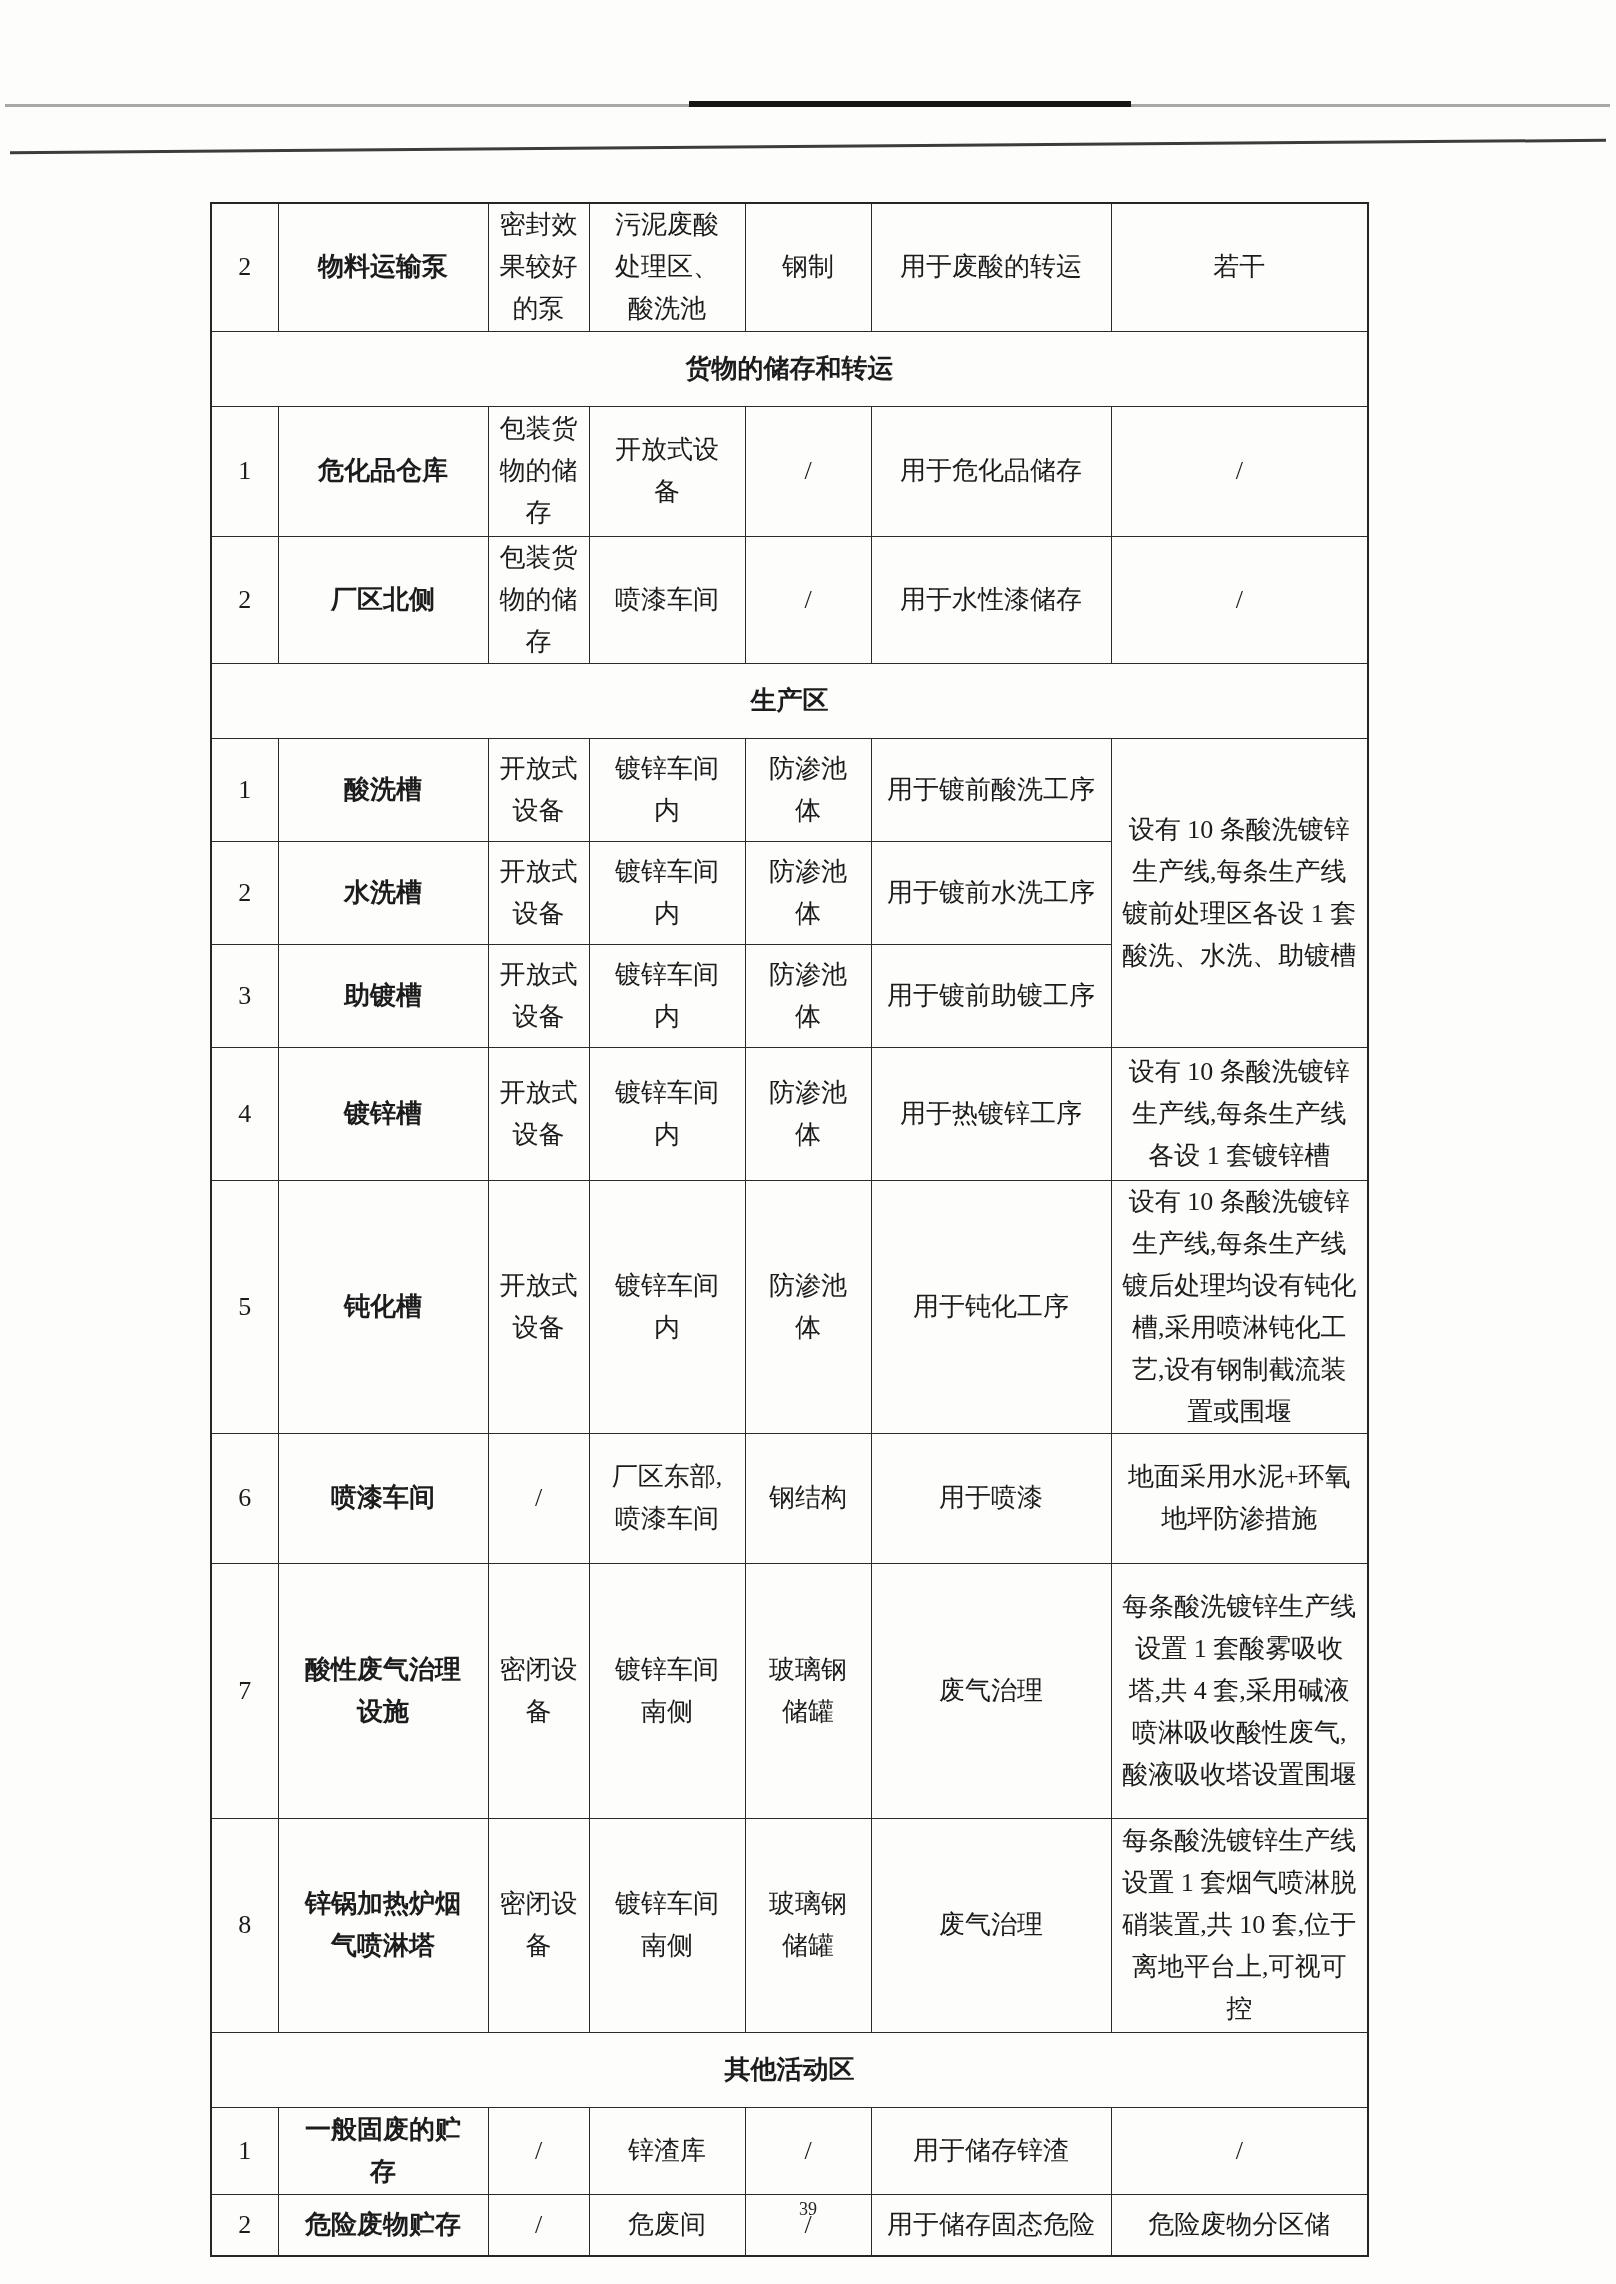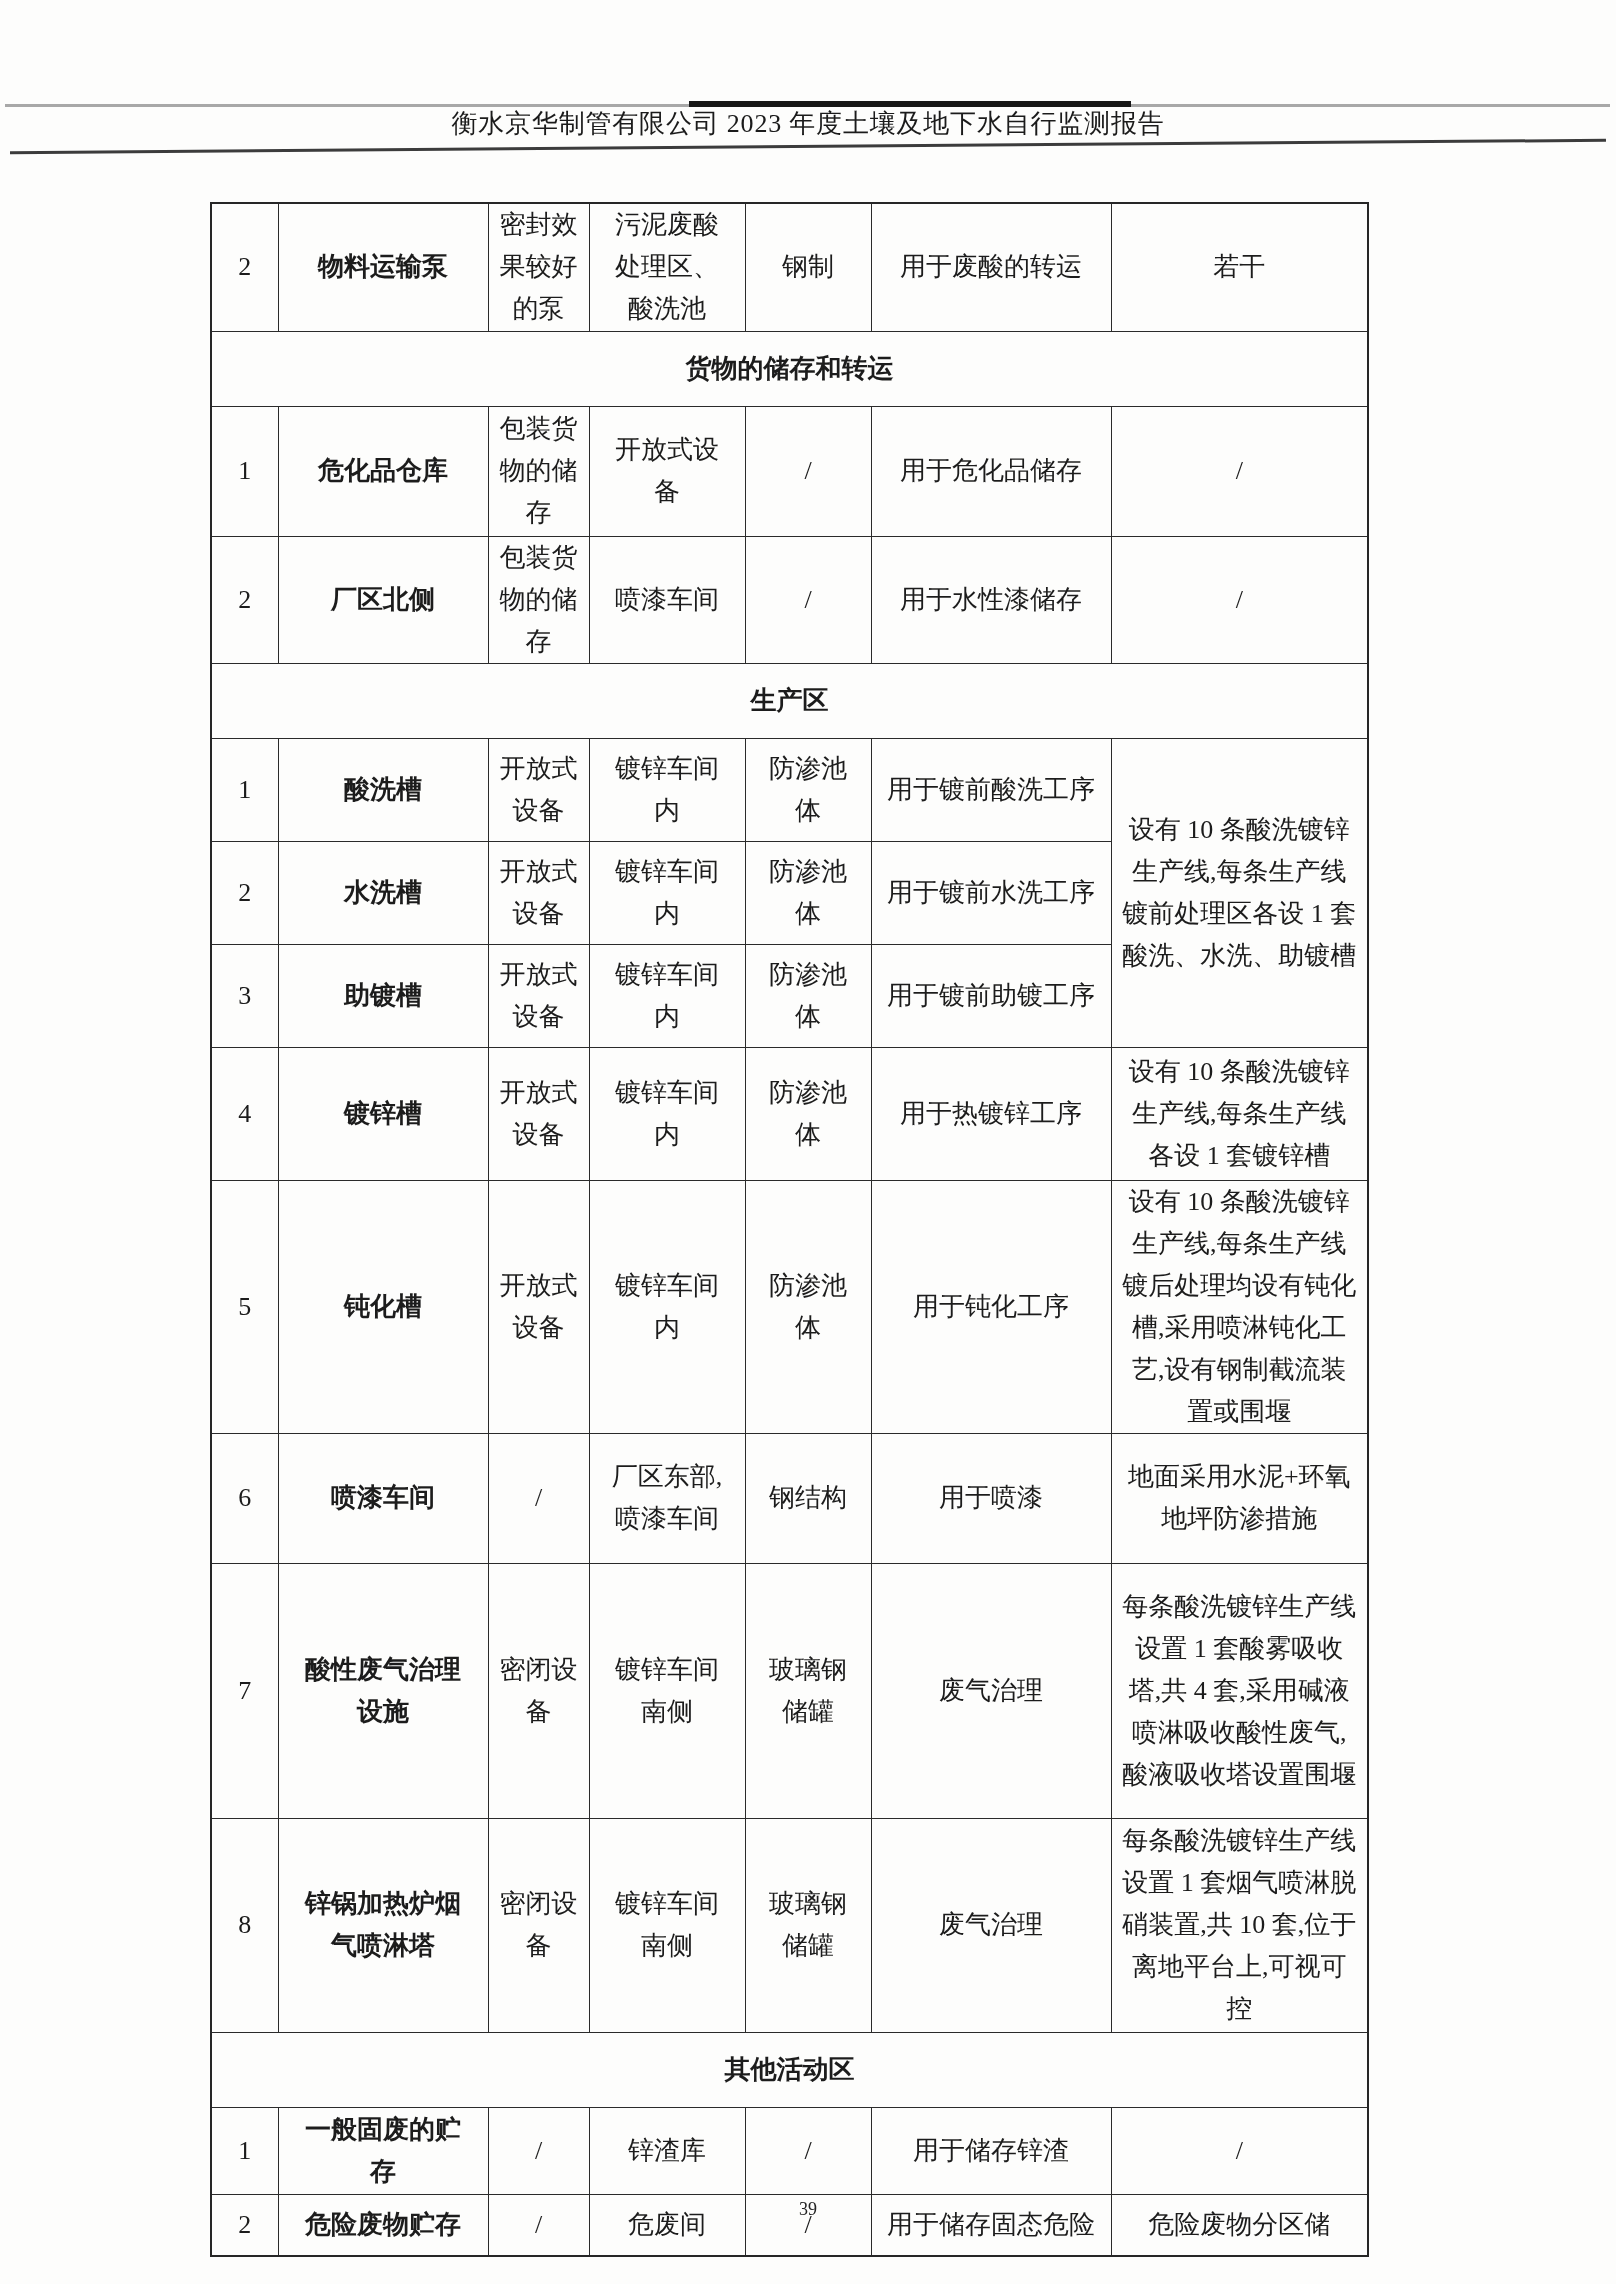--- a/index.html
+++ b/index.html
@@ -72,21 +72,20 @@
   }
 </style>
 </head>
 <body>
 
 <div class="page">
 
   <div class="artifact-line"></div>
   <div class="artifact-dark-segment"></div>
 
-  <div class="header-title">衡水京华制管有限公司 2023 年度土壤及地下水自行监测报告</div>
 
   <div class="header-rule"></div>
 
   <table class="facility">
     <colgroup>
       <col style="width:67px">
       <col style="width:210px">
       <col style="width:101px">
       <col style="width:156px">
       <col style="width:126px">

